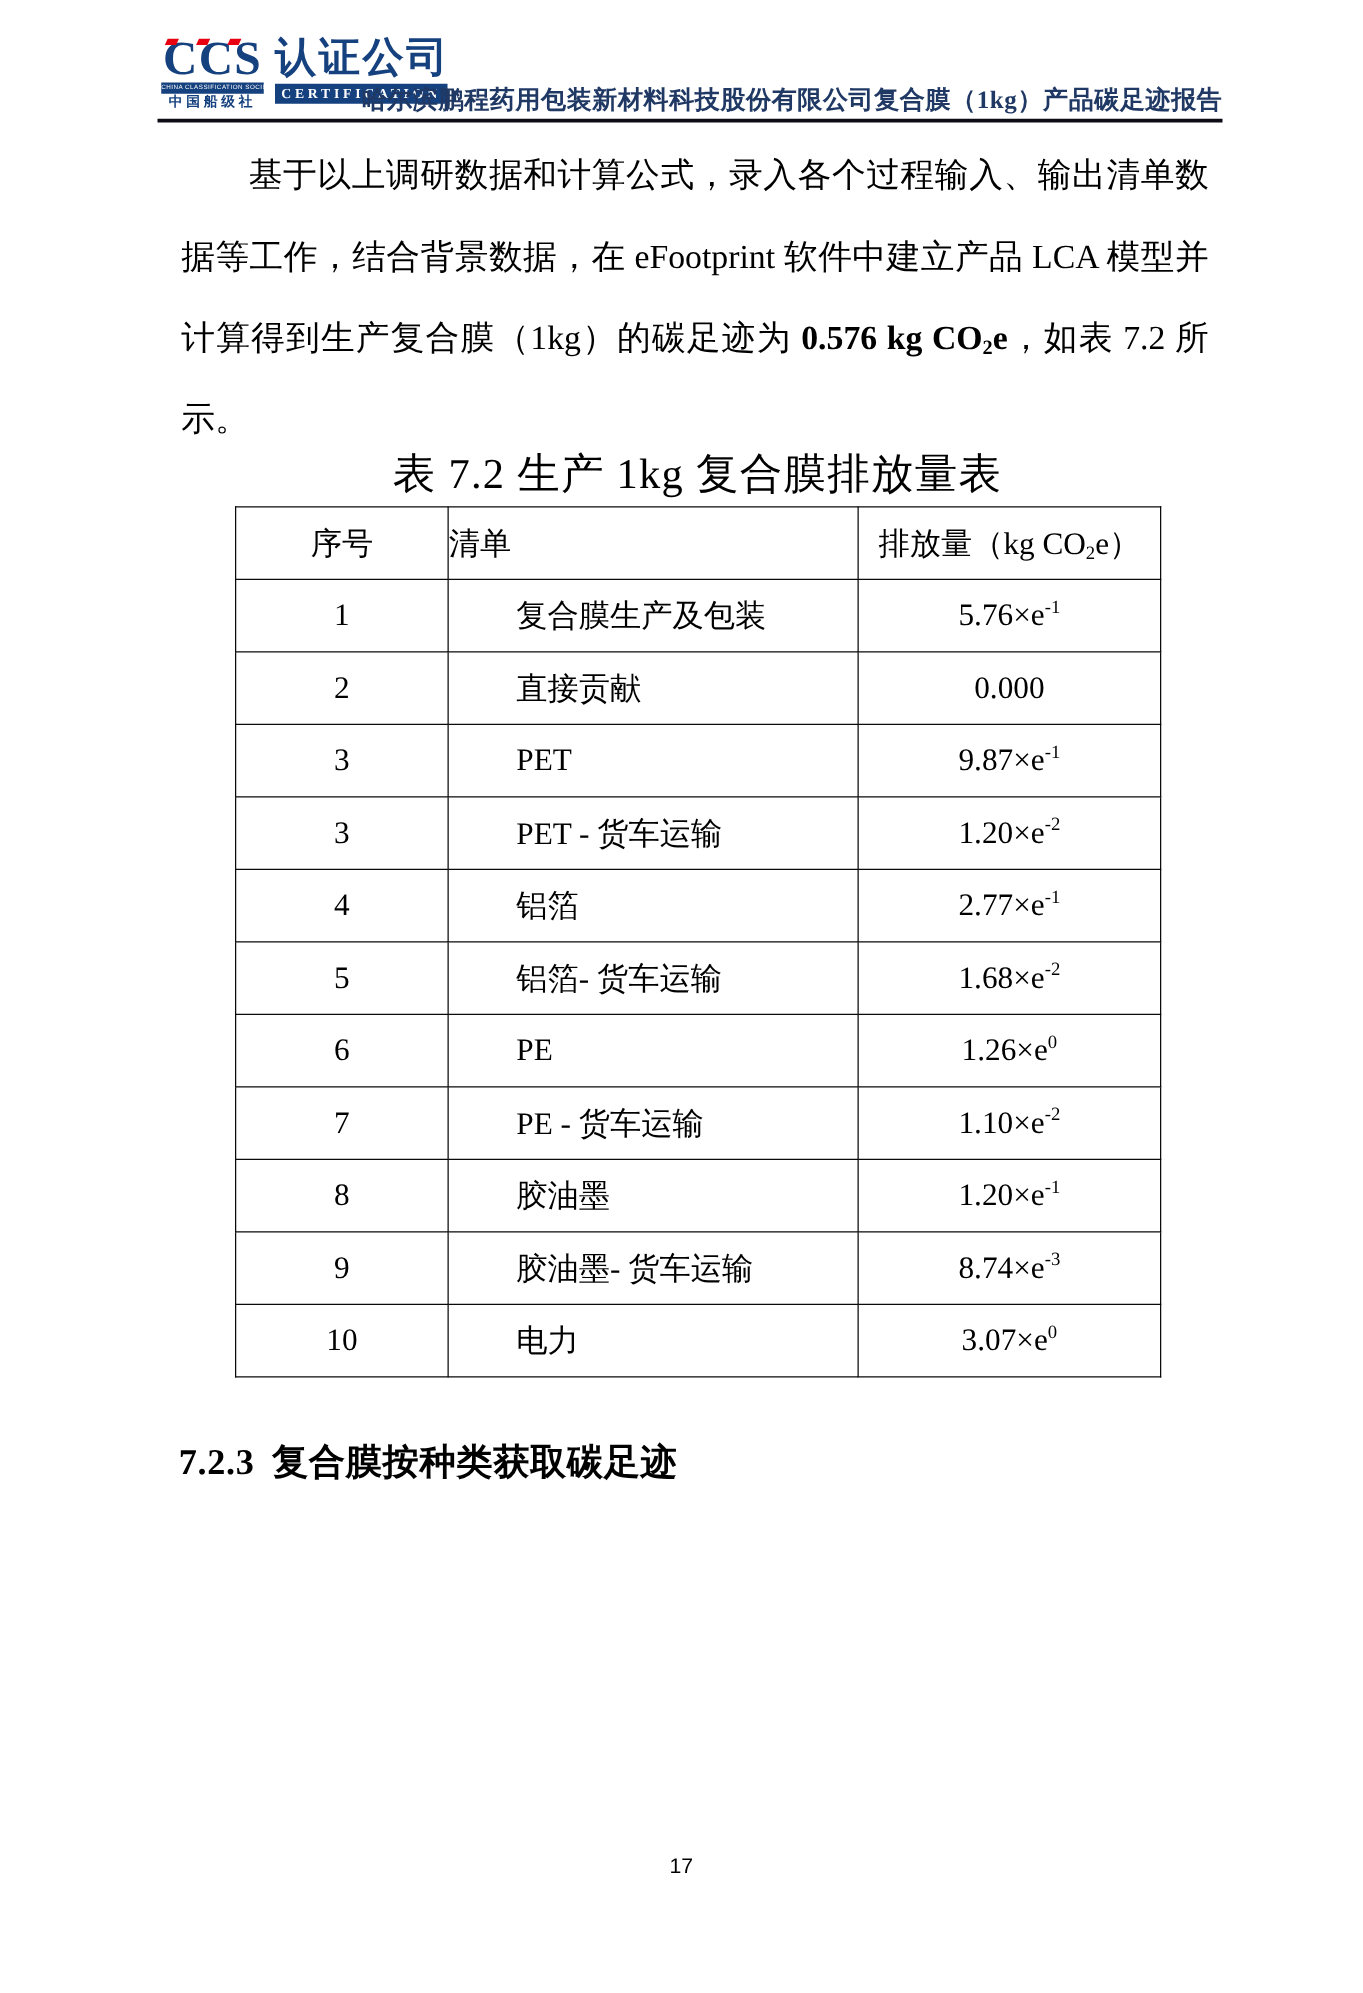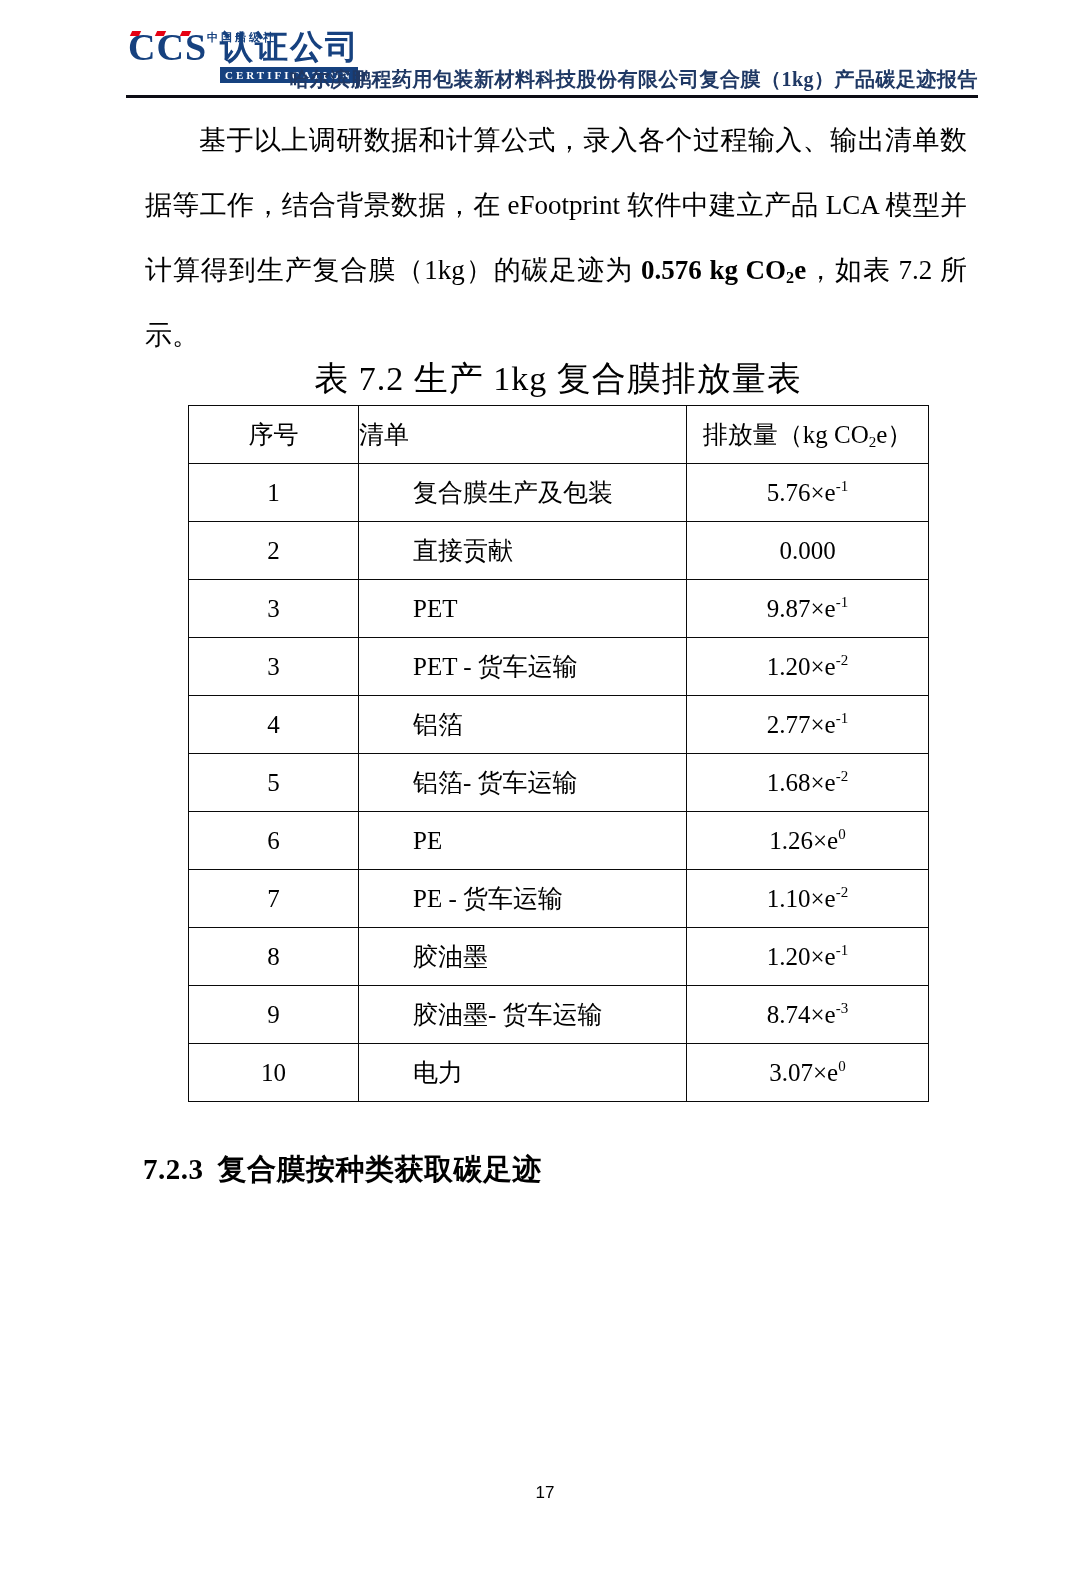--- a/index.html
+++ b/index.html
@@ -18,21 +18,21 @@
     overflow:hidden;
     font-family:"Liberation Serif","DejaVu Serif",serif;
     color:var(--ink);
   }
 
   
   .logo{
     position:absolute; left:128px; top:30px;
     display:flex; align-items:flex-start; gap:8px;
   }
-  .logo-left{display:flex;flex-direction:row;width:84px;}
+  .logo-left{display:flex;flex-direction:column;align-items:center;width:84px;}
   .ccs-word{
     position:relative;
     font-family:"Liberation Serif",serif;
     font-weight:bold; font-size:38px; line-height:34px;
     color:var(--navy); letter-spacing:1px;
   }
   .ccs-accent{position:absolute;width:9px;height:5px;background:var(--red);transform:skewX(-25deg);top:1px;}
   .ccs-accent.a1{left:3px;} .ccs-accent.a2{left:28px;} .ccs-accent.a3{left:53px;}
   .society-bar{
     width:82px;height:9px;background:var(--navy);

